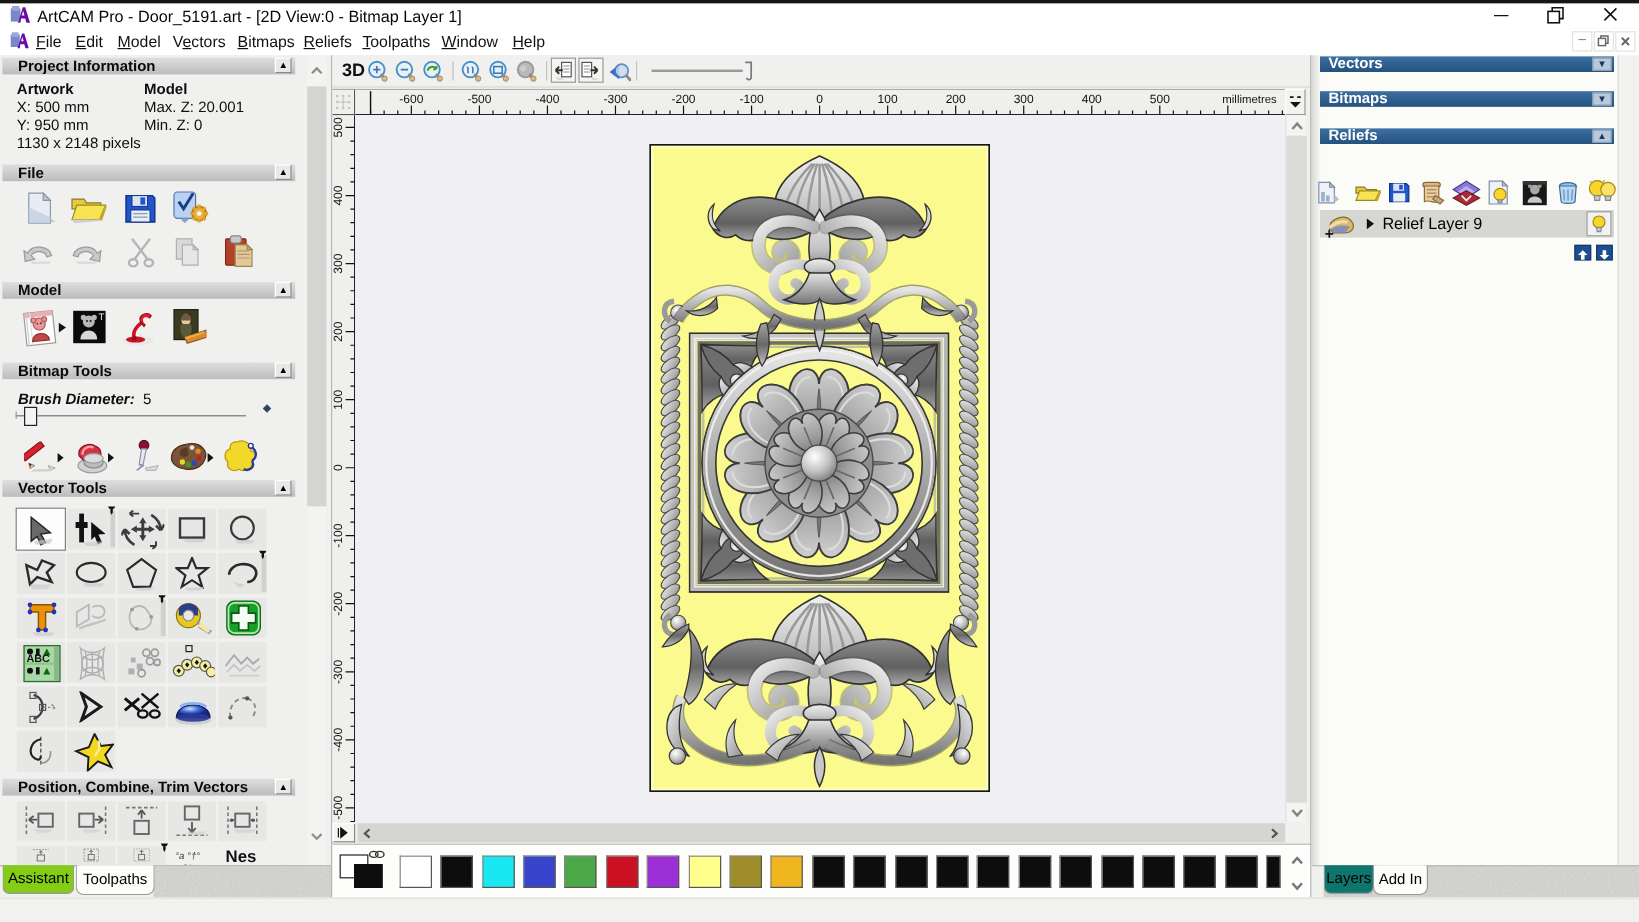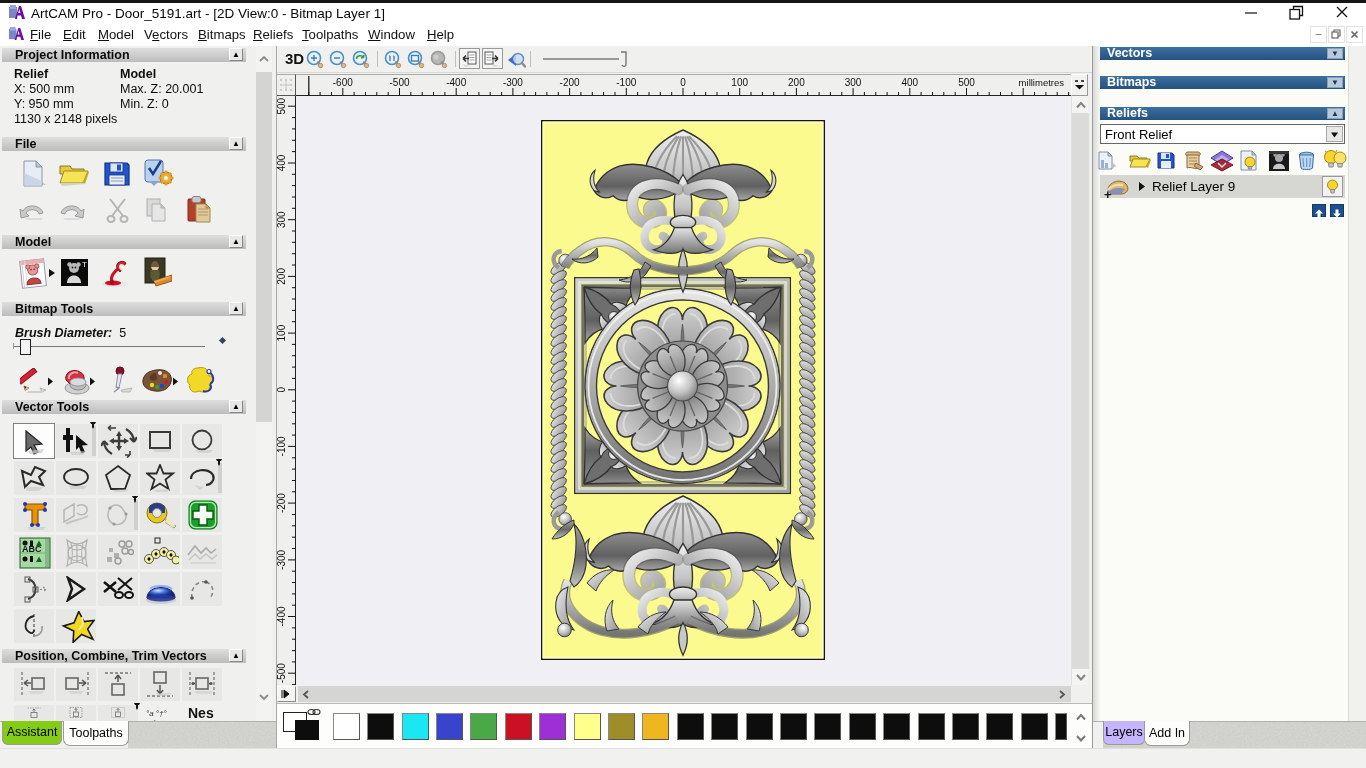--- a/index.html
+++ b/index.html
@@ -54,21 +54,21 @@
       </svg></div>
   <div class="abs" style="left:1346px;top:2px;width:17px;height:17px;border:1px solid #e2e2e2;"><svg width="15" height="15" viewBox="0 0 15 15">
         <path d="M4.5 4.5 L10.5 10.5 M10.5 4.5 L4.5 10.5" stroke="#666" stroke-width="1.6"></path>
       </svg></div>
 </div>
 
 <div id="leftpanel" class="abs" style="left:0;top:46px;width:276px;height:702px;background:#f0f0ee;overflow:hidden;">
 
   <div class="hdr" style="top:2px;">Project Information<div class="hbtn">▲</div></div>
   <div class="abs" style="left:14px;top:21px;font-size:12.5px;line-height:15px;color:#0d0d0d;">
-    <b>Relief</b><br>X: 500 mm<br>Y: 950 mm<br>1130 x 2148 pixels
+    <b>Artwork</b><br>X: 500 mm<br>Y: 950 mm<br>1130 x 2148 pixels
   </div>
   <div class="abs" style="left:120px;top:21px;font-size:12.5px;line-height:15px;color:#0d0d0d;">
     <b>Model</b><br>Max. Z: 20.001<br>Min. Z: 0
   </div>
 
   <div class="hdr" style="top:91px;">File<div class="hbtn">▲</div></div>
   <div class="abs" style="left:18px;top:112px;" id="filerow1"></div>
 
   <div class="hdr" style="top:189px;">Model<div class="hbtn">▲</div></div>
 
@@ -1202,24 +1202,20 @@
       </svg>
 </div>
 </div>
 
 <div class="abs" style="left:1092px;top:46px;width:1px;height:702px;background:#9a9a9a;"></div>
 <div id="rightpanel" class="abs" style="left:1093px;top:46px;width:273px;height:702px;background:#fbfbf7;overflow:hidden;">
 <div class="abs" style="left:0;top:0;width:8px;height:702px;background:linear-gradient(90deg,#d8d8d4,#fbfbf7);"></div>
 <div class="bluebar" style="left:7px;top:1px;">Vectors<div class="bbtn">▼</div></div>
 <div class="bluebar" style="left:7px;top:30px;">Bitmaps<div class="bbtn">▼</div></div>
 <div class="bluebar" style="left:7px;top:61px;">Reliefs<div class="bbtn">▲</div></div>
-<div class="abs" style="left:7px;top:78px;width:245px;height:20px;background:#fff;border:1px solid #666;font-size:13px;color:#000;padding:2px 0 0 4px;">Front Relief
-<div class="abs" style="right:1px;top:1px;width:17px;height:16px;background:#e8e8e6;border:1px solid #aaa;text-align:center;"><svg width="9" height="8" viewBox="0 0 9 8" style="margin-top:3px;">
-          <path d="M1 1.5 L8 1.5 L4.5 6.5 Z" fill="#111"></path>
-        </svg></div></div>
 <svg class="abs" style="left:3px;top:104px;" width="22" height="21" viewBox="0 0 22 21">
       <path d="M3 2 L12 2 L16 6 L16 19 L3 19 Z" fill="#eef2f8" stroke="#8090a8"></path>
       <path d="M12 2 L12 6 L16 6 Z" fill="#b8c4d8" stroke="#8090a8"></path>
 <path d="M5 18 L5 10 L8 10 L8 18 Z M9 18 L9 13 L12 13 L12 18 Z" fill="#9ab0cc"></path>
       <path d="M16 12 L20 16 L16 19 Z" fill="#c0c0c0"></path>
     </svg>
 <svg class="abs" style="left:36px;top:106px;" width="23" height="18" viewBox="0 0 23 18">
       <path d="M1 4 L8 4 L10 6 L18 6 L18 9 L1 9 Z" fill="#e8c93e" stroke="#8a7a20"></path>
       <path d="M1 15 L4 7 L21 7 L17 15 Z" fill="#f7e452" stroke="#9a8a28"></path>
       <path d="M17 15 L21 7 L22 8 L19 16 Z" fill="#c8a828"></path>
@@ -1296,21 +1292,21 @@
 <div class="abs" style="left:0;top:1px;width:273px;height:26px;background:#c9c9c3;overflow:hidden;" id="texR"><svg width="100%" height="100%">
           <filter id="gr">
             <feTurbulence type="fractalNoise" baseFrequency="0.55" numOctaves="3" seed="7"></feTurbulence>
             <feColorMatrix type="matrix" values="0 0 0 0 0.78 0 0 0 0 0.78 0 0 0 0 0.76 0.3 0.3 0.3 0 0"></feColorMatrix>
           </filter>
           <rect width="100%" height="100%" fill="#c4c4c0"></rect>
           <rect width="100%" height="100%" filter="url(#gr)" opacity="0.9"></rect>
         </svg></div>
 <div class="abs" style="left:0;top:0;width:273px;height:1px;background:#b0b0b0;"></div>
 <div class="abs" style="left:0px;top:1px;width:10px;height:26px;background:#f0f0ee;"></div>
-<div class="abs" style="left:10px;top:0px;width:42px;height:24px;background:#c4b5fd;border:1px solid #9a9a9a;border-top:none;border-radius:0 0 6px 6px;font-size:12.5px;text-align:center;padding-top:4px;color:#000;">Layers</div>
+<div class="abs" style="left:10px;top:0px;width:42px;height:24px;background:#0f766e;border:1px solid #9a9a9a;border-top:none;border-radius:0 0 6px 6px;font-size:12.5px;text-align:center;padding-top:4px;color:#000;">Layers</div>
 <div class="abs" style="left:51px;top:0px;width:46px;height:25px;background:#fdfdfb;border:1px solid #9a9a9a;border-top:none;border-radius:0 0 7px 7px;font-size:12.5px;text-align:center;padding-top:5px;color:#000;">Add In</div>
 </div>
 </div>
 
 <div class="abs" style="left:0;top:748px;width:1366px;height:20px;background:#f1f1ef;border-top:1px solid #e0e0dc;">
   
   
   
   
   

